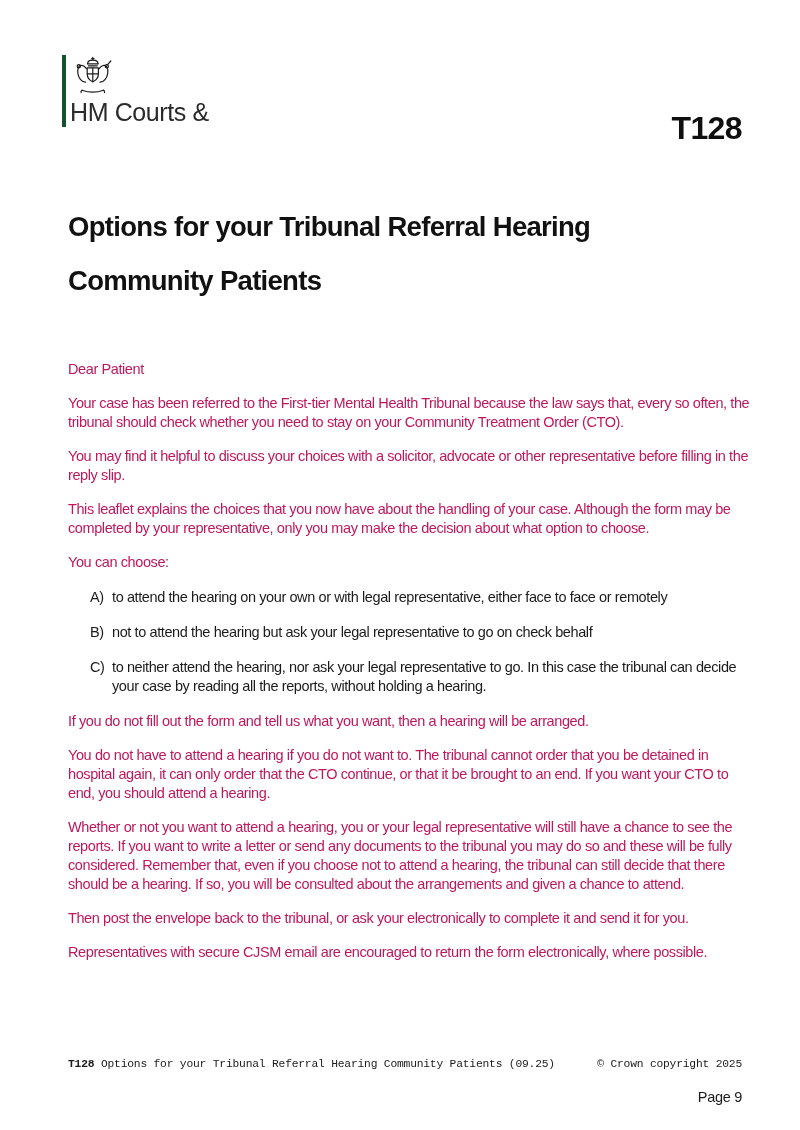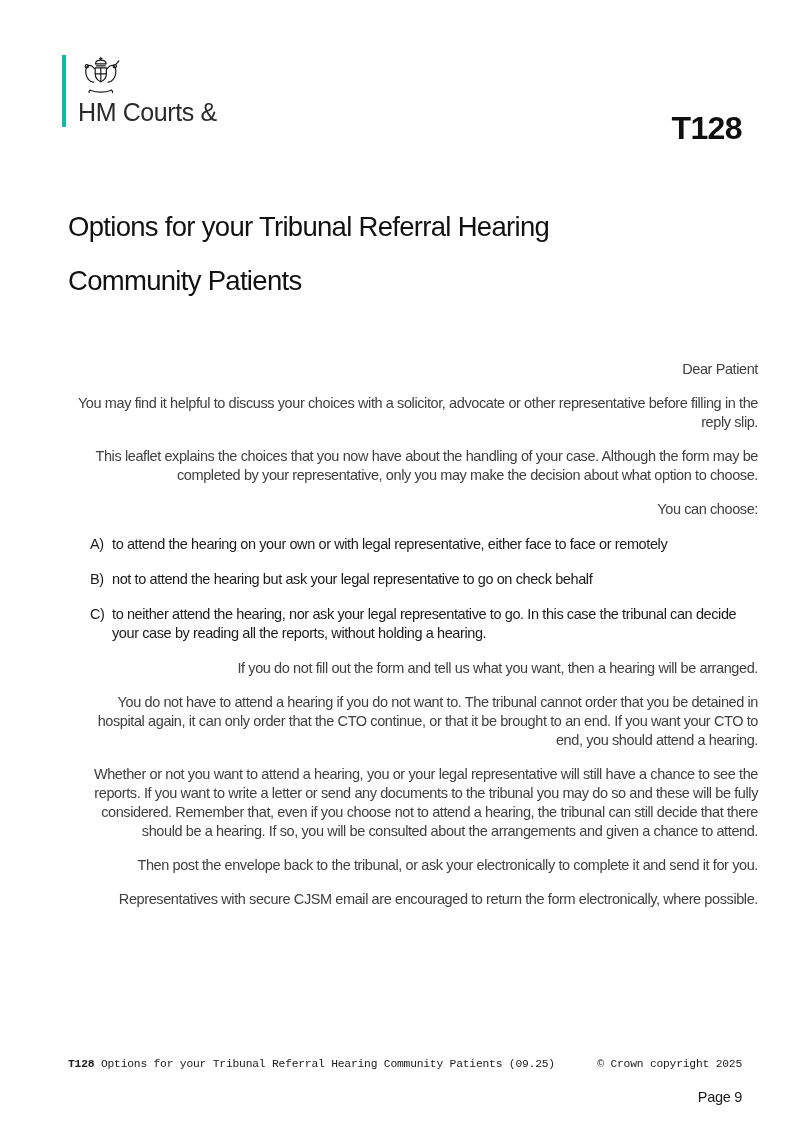--- a/index.html
+++ b/index.html
@@ -13,22 +13,22 @@
     font-family: "Liberation Sans", "DejaVu Sans", sans-serif;
     color: #1b1b1b;
     overflow: hidden;
   }
 
   
   .logo-block {
     position: absolute;
     left: 62px;
     top: 55px;
-    border-left: 4px solid #14b8a6;
-    padding-left: 12px;
+    border-left: 4px solid #14532d;
+    padding-left: 4px;
   }
   .crest { display: block; margin-bottom: 3px; }
   .org-name {
     font-size: 25px;
     line-height: 29px;
     letter-spacing: -0.4px;
     color: #2a2a2a;
   }
   .org-name span { display: block; }
   .form-code {
@@ -43,34 +43,33 @@
 
   
   .content {
     position: absolute;
     left: 68px;
     top: 200px;
     width: 690px;
   }
   .doc-title {
     font-size: 27.5px;
-    font-weight: 400;
+    font-weight: 700;
     line-height: 54px;
     letter-spacing: -0.7px;
     color: #111111;
     margin-bottom: 52px;
   }
   .doc-title span { display: block; }
   .content p {
     font-size: 14.5px;
     line-height: 19px;
     letter-spacing: -0.4px;
     margin-bottom: 15px;
-    color: #404040;
-    text-align: right;
+    color: #be185d;
   }
   .option {
     display: flex;
     margin: 16px 0 16px 22px;
     font-size: 14.5px;
     line-height: 19px;
     letter-spacing: -0.4px;
     color: #1b1b1b;
   }
   .option .marker { flex: 0 0 22px; width: 22px; }
@@ -136,20 +135,21 @@
   <div class="form-code">T128</div>
 
   <div class="content">
     <h1 class="doc-title">
       <span>Options for your Tribunal Referral Hearing</span>
       <span>Community Patients</span>
     </h1>
 
     <p>Dear Patient</p>
 
+    <p>Your case has been referred to the First-tier Mental Health Tribunal because the law says that, every so often, the tribunal should check whether you need to stay on your Community Treatment Order (CTO).</p>
     <p>You may find it helpful to discuss your choices with a solicitor, advocate or other representative before filling in the reply slip.</p>
     <p>This leaflet explains the choices that you now have about the handling of your case. Although the form may be completed by your representative, only you may make the decision about what option to choose.</p>
     <p>You can choose:</p>
 
     <div class="option">
       <span class="marker">A)</span>
       <span class="option-text">to attend the hearing on your own or with legal representative, either face to face or remotely</span>
     </div>
     <div class="option">
       <span class="marker">B)</span>

